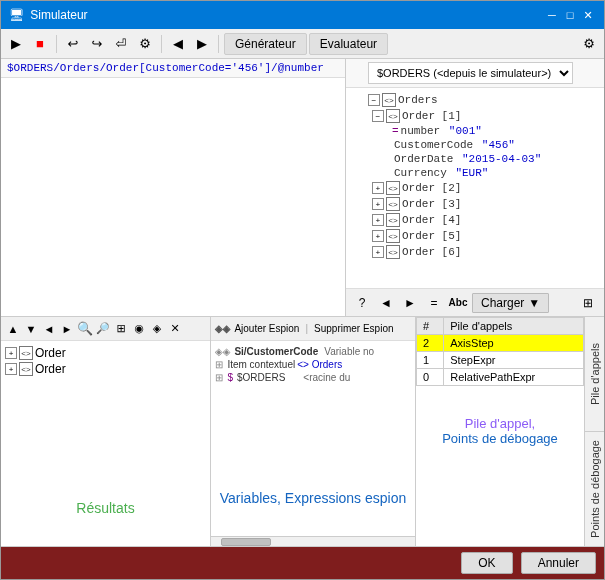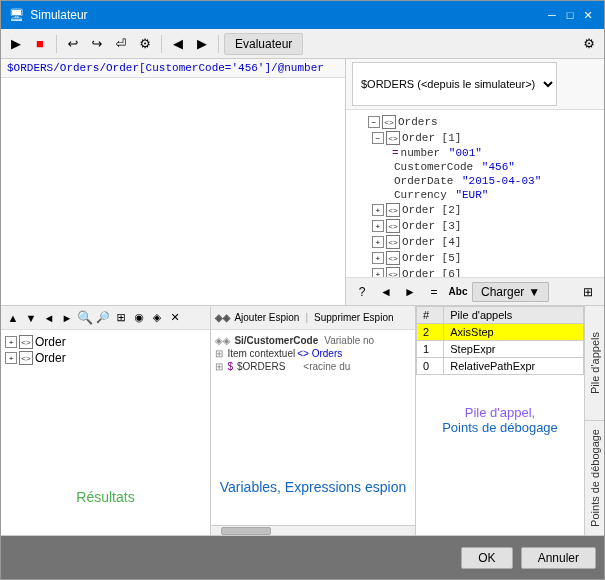--- a/index.html
+++ b/index.html
@@ -126,23 +126,24 @@
       background: #f8f8f8;
       border-bottom: 1px solid #ddd;
       padding: 3px 6px;
       display: flex;
       align-items: center;
       gap: 4px;
       flex-shrink: 0;
     }
     .dropdown-select {
       border: 1px solid #ccc;
-      padding: 14px 4px;
+      padding: 3px 4px;
       font-size: 11px;
       background: white;
+      margin-left: 16px;
     }
     .tree-area {
       flex: 1;
       overflow: auto;
       padding: 4px;
       font-size: 12px;
       font-family: 'Courier New', monospace;
     }
     .element-icon {
       width: 14px;
@@ -310,27 +311,27 @@
     .side-tab {
       flex: 1;
       display: flex;
       align-items: center;
       justify-content: center;
       cursor: pointer;
       border-bottom: 1px solid #ccc;
       font-size: 10px;
     }
     .bottom-bar {
-      background: #737373;
+      background: #7f1d1d;
       border-top: 1px solid #ccc;
       padding: 4px 8px;
       display: flex;
       justify-content: flex-end;
       gap: 8px;
-      height: 44px;
+      height: 33px;
       flex-shrink: 0;
       align-items: center;
     }
     .dialog-btn {
       background: #e1e1e1;
       border: 1px solid #adadad;
       padding: 3px 16px;
       font-size: 12px;
       cursor: pointer;
       border-radius: 2px;
@@ -373,20 +374,21 @@
     <div class="toolbar-icon" style="color:red;" title="Stop">■</div>
     <div class="toolbar-separator"></div>
     <div class="toolbar-icon" title="Step">↩</div>
     <div class="toolbar-icon" title="StepOver">↪</div>
     <div class="toolbar-icon" title="StepOut">⏎</div>
     <div class="toolbar-icon" title="Debug">⚙</div>
     <div class="toolbar-separator"></div>
     <div class="toolbar-icon">◀</div>
     <div class="toolbar-icon">▶</div>
     <div class="toolbar-separator"></div>
+    <button class="toolbar-button">Générateur</button>
     <button class="toolbar-button">Evaluateur</button>
     <div style="flex:1"></div>
     <div class="toolbar-icon" title="Settings">⚙</div>
   </div>
 
   <div class="main-content">
 
     <div class="left-panel">
       <div class="xpath-bar">
         <span class="xpath-highlight">$ORDERS/Orders/Order[CustomerCode='456']/@number</span>

